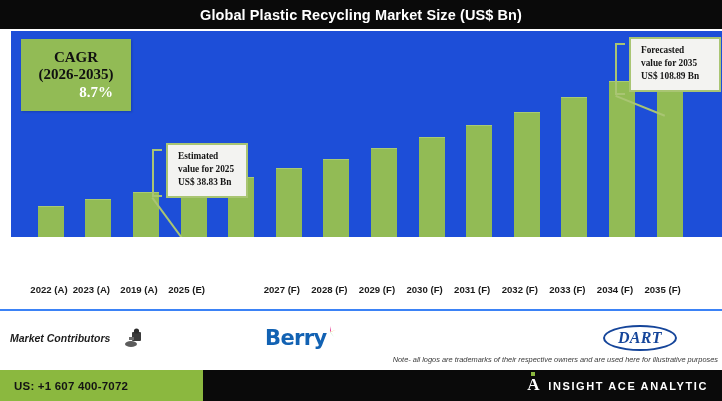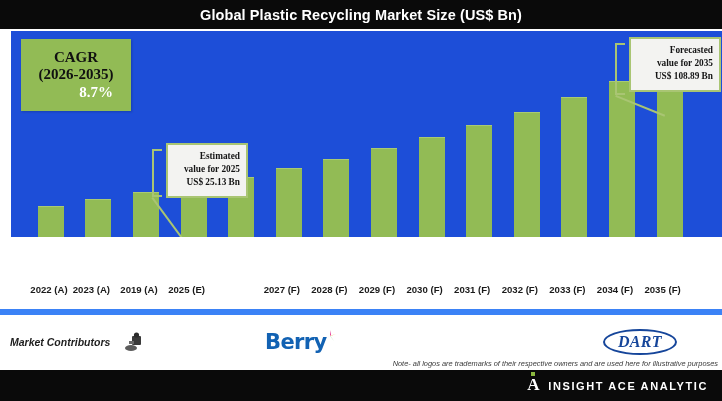--- a/index.html
+++ b/index.html
@@ -62,22 +62,22 @@
   
   .callout {
     position: absolute;
     background: #f3f3f1;
     border: 2px solid #a9c573;
     font-family: "Liberation Serif", serif;
     font-weight: bold;
     font-size: 9.3px;
     line-height: 1.42;
     color: #141414;
-    text-align: right;
-    padding: 5px 6px 6px 2px;
+    text-align: left;
+    padding: 5px 6px 6px 10px;
     white-space: nowrap;
   }
   #callout-2025 { left: 155px; top: 112px; width: 82px; }
   #callout-2035 { left: 618px; top: 6px;  width: 92px; }
 
   .callout-bracket {
     position: absolute;
     border: 2px solid #a9c573;
     border-right: none;
   }
@@ -113,21 +113,21 @@
     width: 52px; text-align: center;
     font-size: 9.6px; font-weight: bold; color: #1a1a1a;
     font-family: "Liberation Sans", sans-serif;
   }
 
   
   #contributors {
     position: absolute;
     left: 0; top: 309px; width: 722px; height: 58px;
     background: #ffffff;
-    border-top: 6px solid #3b82f6;
+    border-top: 2px solid #3b82f6;
   }
   #contributors-label {
     position: absolute; left: 10px; top: 21px;
     font-size: 10.5px; font-weight: bold; font-style: italic; color: #1d1d1d;
   }
   .logo { position: absolute; top: 14px; height: 26px; display: flex; align-items: center; }
 
   
   #logo-bb { left: 124px; }
   #logo-bb .bb-mark {
@@ -266,21 +266,21 @@
         <div class="axis-tick" style="left: 634.8px;"></div>
         <div class="axis-tick" style="left: 682.4px;"></div>
       </div>
   </div>
 
   <div id="bracket-2025" class="callout-bracket"></div>
   <div id="leader-2025" class="leader" style="left: 142px; top: 166px; width: 58.3623px; height: 2px; transform: rotate(53.6406deg);"></div>
   <div id="callout-2025" class="callout">
     <div>Estimated</div>
     <div>value for 2025</div>
-    <div>US$ 25.13 Bn</div>
+    <div>US$ 38.83 Bn</div>
   </div>
 
   <div id="bracket-2035" class="callout-bracket"></div>
   <div id="leader-2035" class="leader" style="left: 605px; top: 64px; width: 53.4805px; height: 2px; transform: rotate(21.9606deg);"></div>
   <div id="callout-2035" class="callout">
     <div>Forecasted</div>
     <div>value for 2035</div>
     <div>US$ 108.89 Bn</div>
   </div>
 </div>
@@ -333,20 +333,23 @@
   <div id="logo-dart" class="logo">
     <div class="dart-oval">
       <span class="dart-word">DART</span>
     </div>
   </div>
 
   <div id="logo-note">Note- all logos are trademarks of their respective owners and are used here for illustrative purposes</div>
 </div>
 
 <div id="footer">
+  <div id="footer-phone-block">
+    <div id="footer-phone">US: +1 607 400-7072</div>
+  </div>
   <div id="footer-brand">
     <div id="brand-mark">
       <span class="mark-dot"></span>
       <span class="mark-a">A</span>
     </div>
     <div id="brand-name">INSIGHT ACE ANALYTIC</div>
   </div>
 </div>
 
 </body></html>

